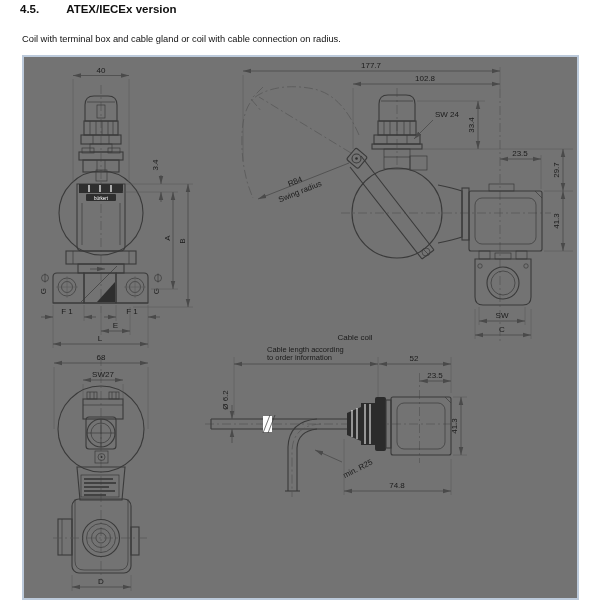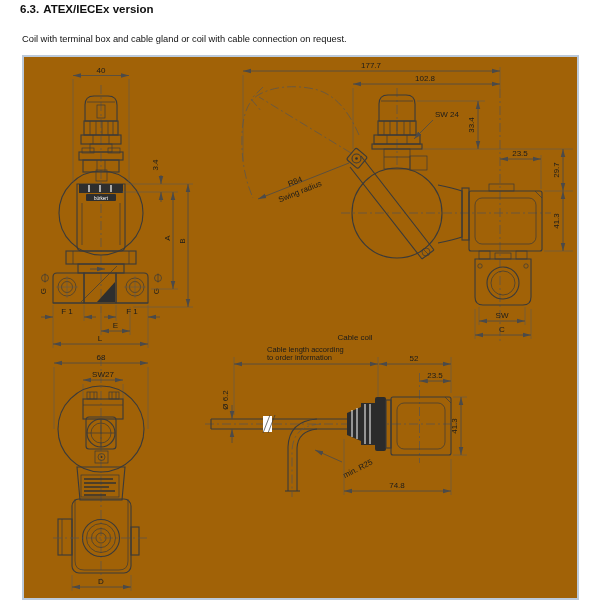--- a/index.html
+++ b/index.html
@@ -1,43 +1,43 @@
 <!DOCTYPE html>
 <html><head>
 <meta charset="utf-8">
 <style>
   html,body{margin:0;padding:0;}
   body{width:600px;height:600px;background:#ffffff;position:relative;overflow:hidden;
        font-family:"Liberation Sans",sans-serif;color:#111;}
   .heading{position:absolute;left:20px;top:3px;font-size:11.5px;font-weight:bold;color:#101010;}
-  .heading .ht{margin-left:4px;}
+  .heading .ht{margin-left:27px;}
   .note-label{position:absolute;left:22px;top:22px;font-size:9.5px;font-weight:bold;margin-top:44px;}
   .note-body{position:absolute;left:22px;top:34px;font-size:9.3px;}
   .frame{position:absolute;left:22px;top:55px;width:553px;height:541px;
-         border:2px solid #bccadb;background:#a16207;}
+         border:2px solid #bccadb;background:#737373;}
   svg{display:block;}
   .ln{stroke:#3a3a3a;stroke-width:1.1;fill:none;}
   .ln2{stroke:#3a3a3a;stroke-width:0.7;fill:none;}
   .dim{stroke:#4a4a4a;stroke-width:0.8;fill:none;}
   .ext{stroke:#5a5a5a;stroke-width:0.55;fill:none;}
   .cl{stroke:#555;stroke-width:0.7;fill:none;stroke-dasharray:9 3 2 3;}
   .dk{fill:#2e2e2e;stroke:none;}
   text.t{font-family:"Liberation Sans",sans-serif;font-size:8px;fill:#1b1b1b;}
   text.ts{font-family:"Liberation Sans",sans-serif;font-size:7.5px;fill:#1b1b1b;}
   text.tb{font-family:"Liberation Sans",sans-serif;font-size:4.5px;fill:#fff;}
   .mid{text-anchor:middle;}
 </style>
 </head>
 <body>
 
 <div class="heading">
-  <span>6.3.</span><span class="ht">ATEX/IECEx version</span>
+  <span>4.5.</span><span class="ht">ATEX/IECEx version</span>
 </div>
 <div class="note-label">Note:</div>
-<div class="note-body">Coil with terminal box and cable gland or coil with cable connection on request.</div>
+<div class="note-body">Coil with terminal box and cable gland or coil with cable connection on radius.</div>
 
 <div class="frame">
 <svg width="553" height="541" viewBox="23 56 553 541">
   <defs>
     <marker id="ae" markerWidth="9" markerHeight="6" refX="8.3" refY="3" orient="auto" markerUnits="userSpaceOnUse">
       <path d="M0,0.7 L8.3,3 L0,5.3 Z" fill="#4a4a4a"></path>
     </marker>
     <marker id="as" markerWidth="9" markerHeight="6" refX="8.3" refY="3" orient="auto-start-reverse" markerUnits="userSpaceOnUse">
       <path d="M0,0.7 L8.3,3 L0,5.3 Z" fill="#4a4a4a"></path>
     </marker>

